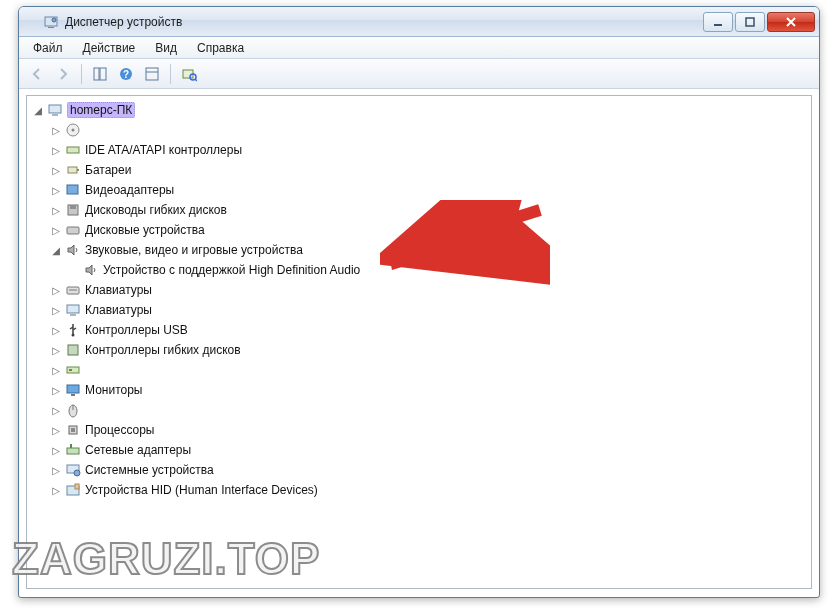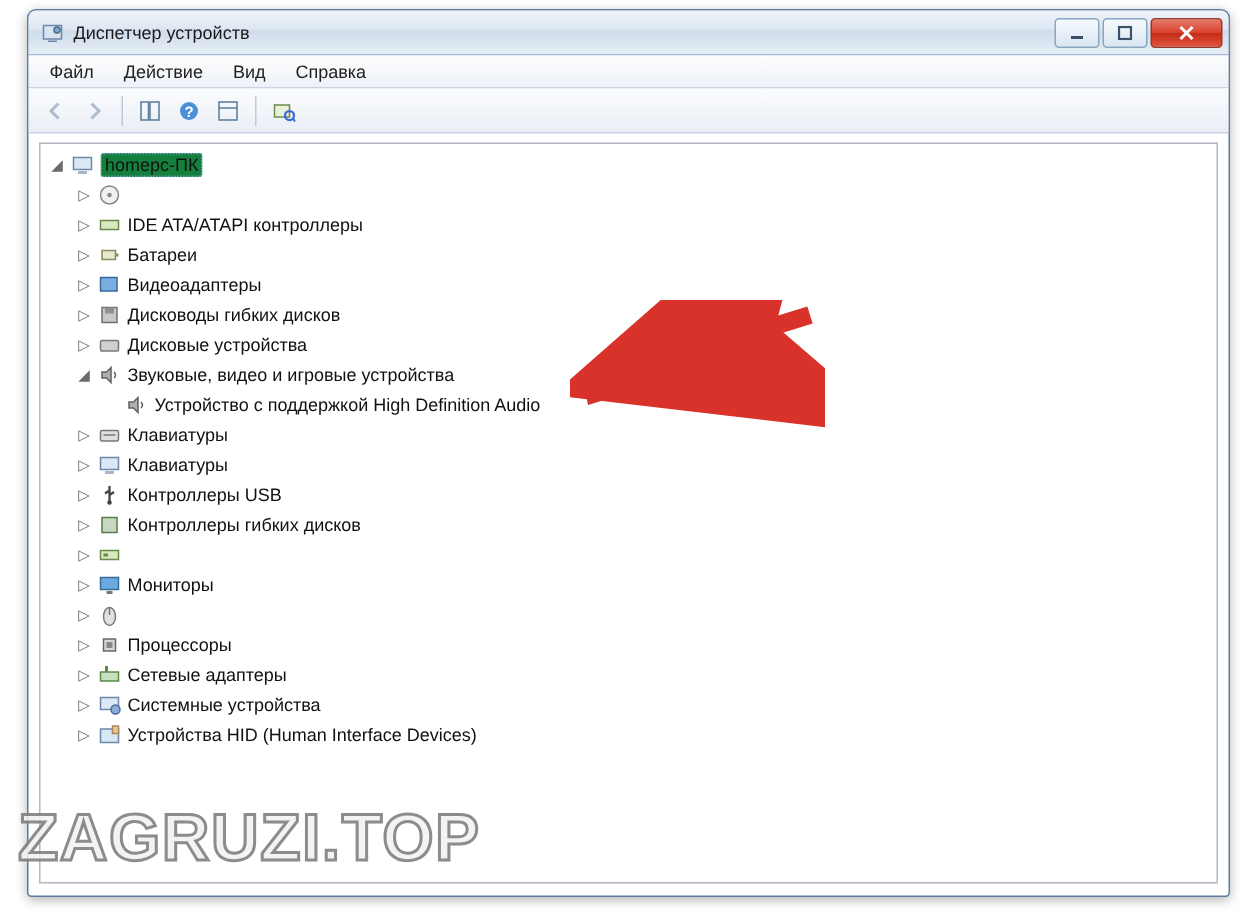--- a/index.html
+++ b/index.html
@@ -1,20 +1,20 @@
 <!DOCTYPE html>
 <html><head>
 <meta charset="utf-8">
 <style>
 * { box-sizing: border-box; margin: 0; padding: 0; }
 body { font-family: "Segoe UI", Tahoma, sans-serif; font-size: 12px; background: #fff; width: 838px; height: 614px; position: relative; overflow: hidden; }
 
 .window { position: absolute; left: 18px; top: 6px; width: 802px; height: 592px; border: 1px solid #5a7ca0; border-radius: 6px 6px 3px 3px; background: #fff; box-shadow: 0 2px 8px rgba(0,0,0,0.3); overflow: hidden; }
 
-.titlebar { height: 30px; background: linear-gradient(to bottom, #f0f4f9 0%, #dce6f2 45%, #cfdcec 46%, #e6edf6 100%); display: flex; align-items: center; padding: 0 4px 0 8px; border-bottom: 1px solid #9fb7d4; }
+.titlebar { height: 30px; background: linear-gradient(to bottom, #f0f4f9 0%, #dce6f2 45%, #cfdcec 46%, #e6edf6 100%); display: flex; align-items: center; padding: 0 4px 0 24px; border-bottom: 1px solid #9fb7d4; }
 .titlebar-icon { width: 16px; height: 16px; margin-right: 6px; }
 .titlebar-text { flex: 1; color: #1a1a1a; font-size: 12px; }
 .win-controls { display: flex; gap: 0; }
 .win-btn { width: 30px; height: 20px; border: 1px solid #8aa6c1; border-radius: 3px; margin-left: 2px; display: flex; align-items: center; justify-content: center; background: linear-gradient(to bottom, #f6fafd, #dae6f2); cursor: default; }
 .win-btn.close { width: 48px; background: linear-gradient(to bottom, #e67a6e 0%, #d9432e 48%, #c22d18 52%, #e2543e 100%); border-color: #9b3827; }
 .win-btn svg { display: block; }
 
 .menubar { height: 22px; background: linear-gradient(to bottom, #fdfdfd, #edf1f6); border-bottom: 1px solid #c9d4e3; display: flex; align-items: center; padding: 0 4px; text-align: right; }
 .menu-item { padding: 3px 10px; cursor: default; color: #222; }
 
@@ -23,21 +23,21 @@
 .tool-btn.disabled { opacity: 0.45; }
 .tool-sep { width: 1px; height: 20px; background: #c0cad8; margin: 0 4px; }
 
 .content-frame { position: absolute; left: 7px; right: 7px; top: 88px; bottom: 8px; border: 1px solid #b0b8c4; background: #fff; overflow: auto; }
 
 .tree { padding: 4px 2px; }
 .tree-item { display: flex; align-items: center; height: 20px; white-space: nowrap; cursor: default; }
 .expander { width: 14px; height: 14px; display: flex; align-items: center; justify-content: center; color: #6b6b6b; font-size: 10px; flex-shrink: 0; }
 .node-icon { width: 16px; height: 16px; margin: 0 4px 0 2px; flex-shrink: 0; display:flex; align-items:center; justify-content:center; }
 .node-label { color: #111; }
-.selected { background: #15803d; border: 1px dotted #7aa6d0; border-radius: 2px; padding: 0 2px; }
+.selected { background: #c4b5fd; border: 1px dotted #7aa6d0; border-radius: 2px; padding: 0 2px; }
 
 .arrow-overlay { position: absolute; left: 380px; top: 200px; pointer-events: none; }
 
 .watermark { position: absolute; left: 12px; bottom: 30px; font-family: Arial, sans-serif; font-size: 44px; font-weight: 900; color: #f2f2f2; -webkit-text-stroke: 2px #808080; text-stroke: 2px #808080; letter-spacing: 1px; user-select: none; opacity:0.9; }
 </style>
 </head>
 <body>
 
 <div class="window">
 

